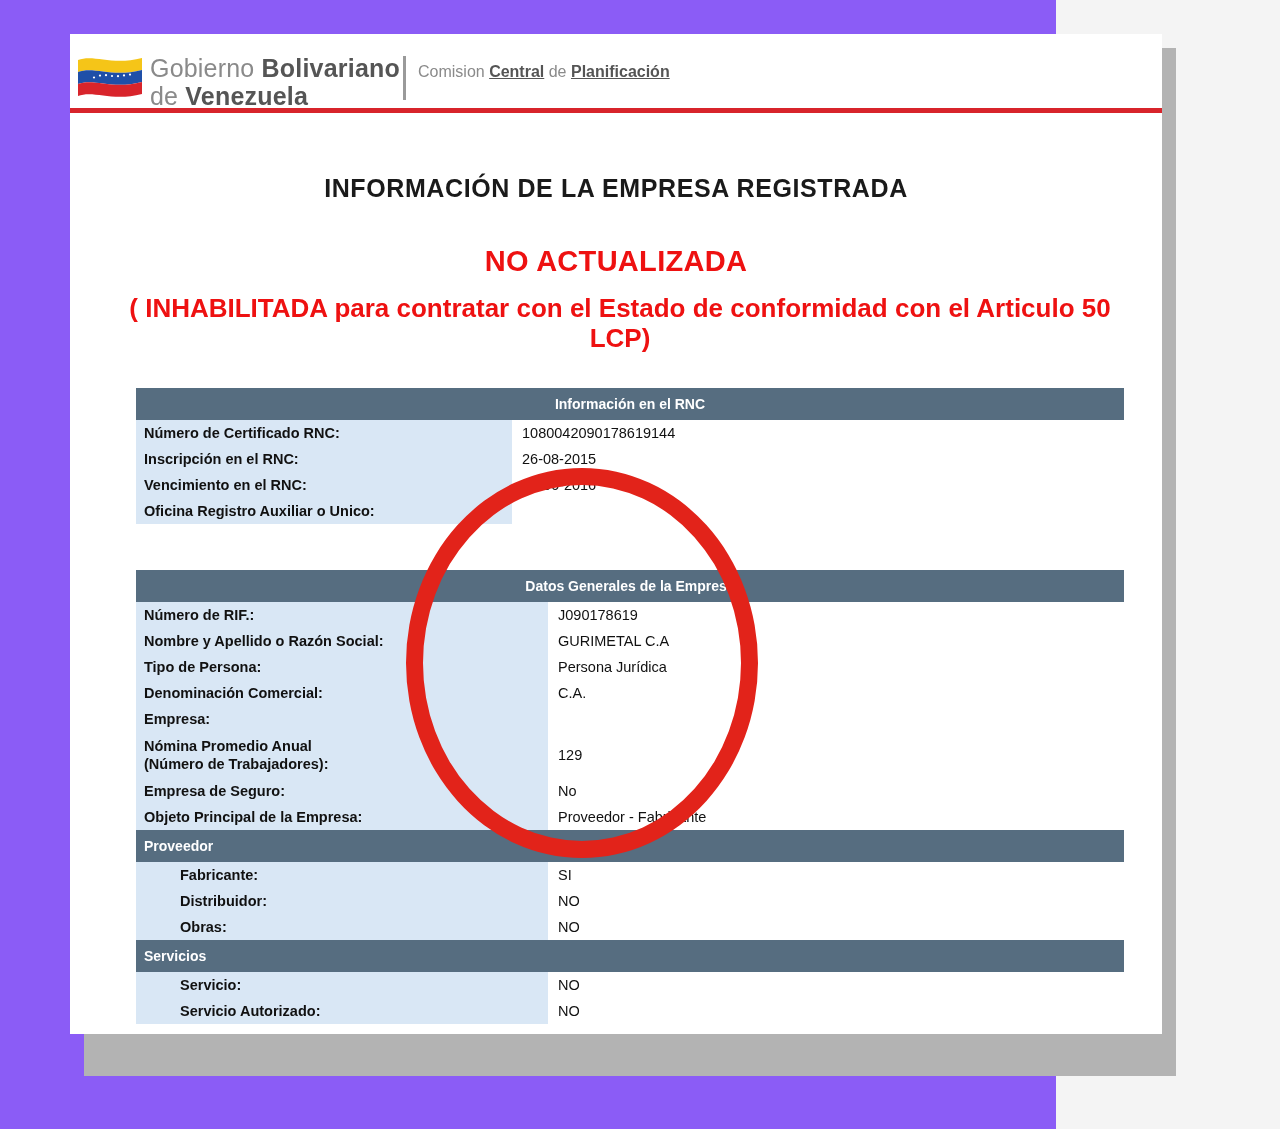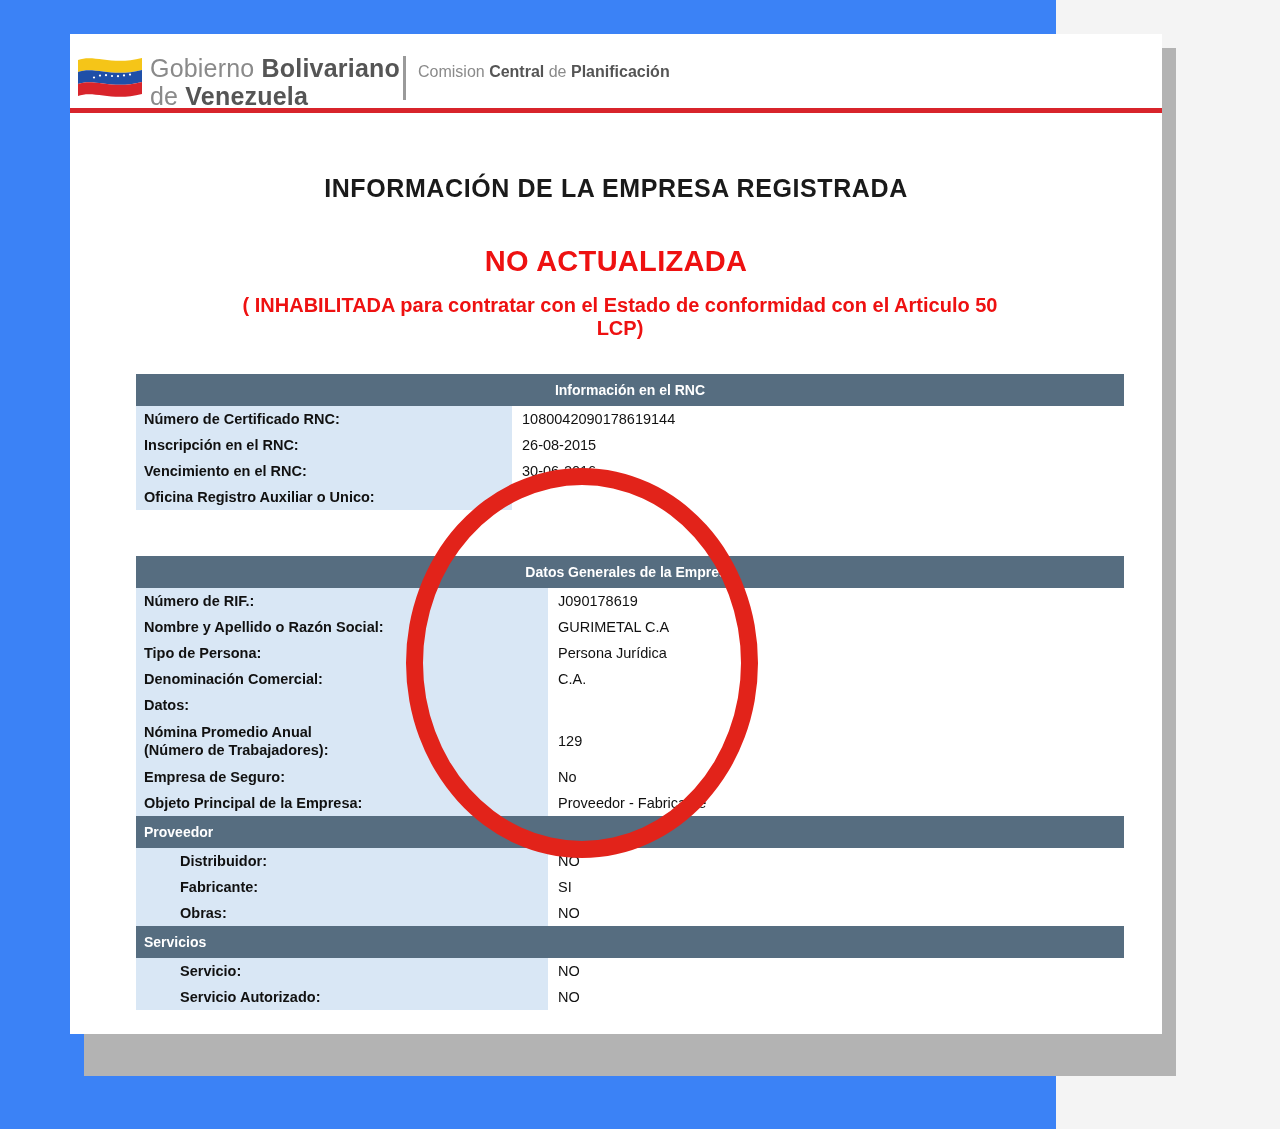--- a/index.html
+++ b/index.html
@@ -8,21 +8,21 @@
     background: #f4f4f4;
     width: 1280px;
     height: 1129px;
     overflow: hidden;
     font-family: "Liberation Sans", sans-serif;
   }
   #stage {
     position: relative;
     width: 1056px;
     height: 1129px;
-    background: #3b82f6;
+    background: #8b5cf6;
   }
   
   .shadow-panel {
     position: absolute;
     left: 84px;
     top: 48px;
     width: 1092px;
     height: 1028px;
     background: #b3b3b3;
   }
@@ -68,21 +68,21 @@
     background: #9a9a9a;
   }
   .cc-text {
     position: absolute;
     left: 348px;
     top: 28px;
     color: #8a8a8a;
     font-size: 16px;
     line-height: 1.3;
   }
-  .cc-text .b { color: #555; font-weight: bold; }
+  .cc-text .b { color: #555; font-weight: bold; text-decoration: underline; }
   .red-rule {
     position: absolute;
     left: 0;
     top: 74px;
     width: 1092px;
     height: 5px;
     background: #d8242b;
   }
   
   .title-main {
@@ -99,21 +99,21 @@
     color: #ee1111;
     font-weight: bold;
     font-size: 29px;
     margin-top: 42px;
     letter-spacing: .3px;
   }
   .title-red2 {
     text-align: center;
     color: #ee1111;
     font-weight: bold;
-    font-size: 20px;
+    font-size: 26px;
     margin-top: 16px;
     line-height: 1.15;
     white-space: nowrap;
     margin-left: 8px;
   }
   .title-red2 .l2 { display: block; white-space: normal; }
   
   .tbl {
     width: 988px;
     margin: 0 0 0 66px;
@@ -248,21 +248,21 @@
       </tr>
       <tr>
         <td class="lbl">Tipo de Persona:</td>
         <td class="val">Persona Jurídica</td>
       </tr>
       <tr>
         <td class="lbl">Denominación Comercial:</td>
         <td class="val">C.A.</td>
       </tr>
       <tr>
-        <td class="lbl">Datos:</td>
+        <td class="lbl">Empresa:</td>
         <td class="val empty"></td>
       </tr>
       <tr>
         <td class="lbl two-line">
           <span>Nómina Promedio Anual</span><br>
           <span>(Número de Trabajadores):</span>
         </td>
         <td class="val">129</td>
       </tr>
       <tr>
@@ -271,27 +271,27 @@
       </tr>
       <tr>
         <td class="lbl">Objeto Principal de la Empresa:</td>
         <td class="val">Proveedor - Fabricante</td>
       </tr>
 
       <tr class="section-head left">
         <td colspan="2">Proveedor</td>
       </tr>
       <tr>
+        <td class="lbl indent">Fabricante:</td>
+        <td class="val">SI</td>
+      </tr>
+      <tr>
         <td class="lbl indent">Distribuidor:</td>
         <td class="val">NO</td>
       </tr>
-      <tr>
-        <td class="lbl indent">Fabricante:</td>
-        <td class="val">SI</td>
-      </tr>
 
       <tr>
         <td class="lbl indent">Obras:</td>
         <td class="val">NO</td>
       </tr>
 
       <tr class="section-head left">
         <td colspan="2">Servicios</td>
       </tr>
       <tr>

